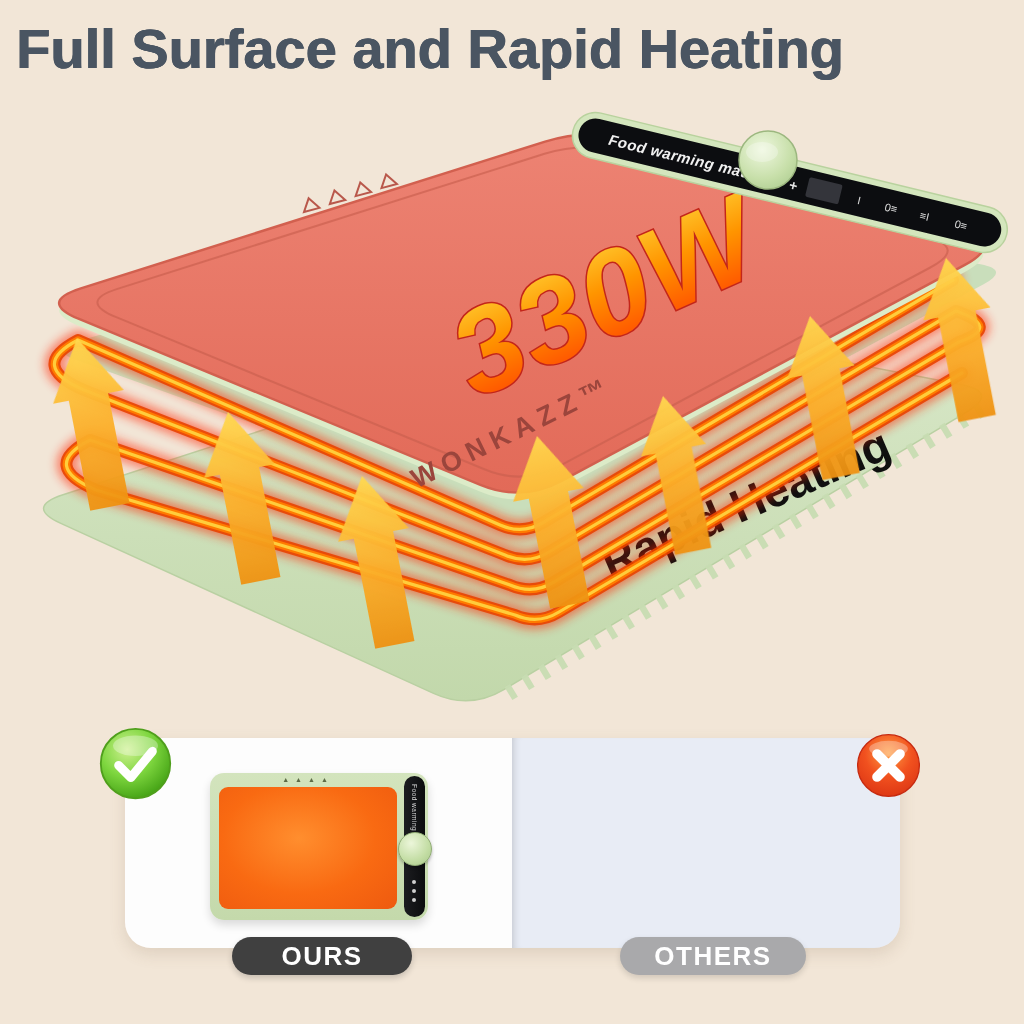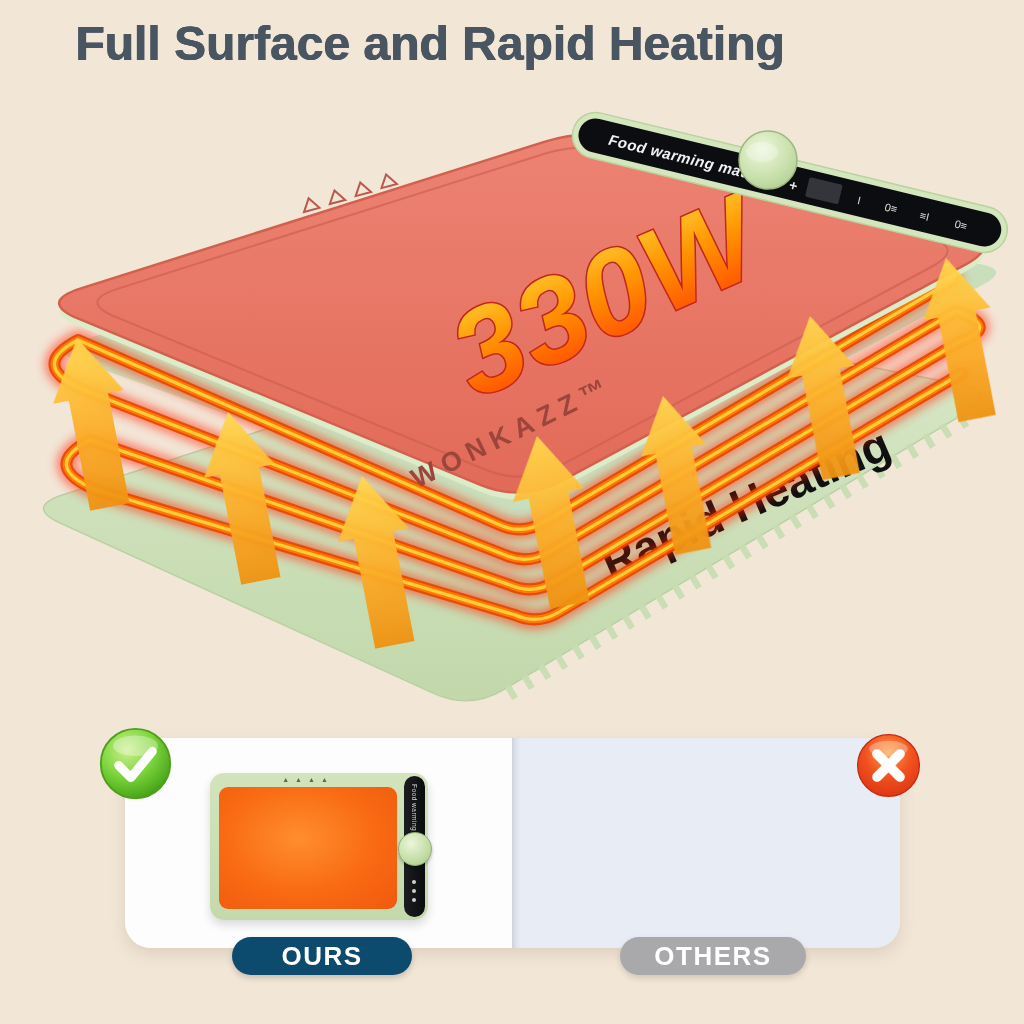--- a/index.html
+++ b/index.html
@@ -2,21 +2,21 @@
 <html><head>
 <meta charset="utf-8">
 <style>
   html,body{margin:0;padding:0;}
   body{width:1024px;height:1024px;font-family:"Liberation Sans",sans-serif;}
   .stage{position:relative;width:1024px;height:1024px;background:#f2e6d7;overflow:hidden;}
 
   
   .page-title{
     position:absolute;top:16px;left:0;width:860px;margin:0;
-    text-align:center;font-size:48px;font-weight:700;letter-spacing:0px;
+    text-align:center;font-size:56px;font-weight:700;letter-spacing:0px;
     color:#4a5562;
     text-shadow:0.6px 0 0 #4a5562, -0.3px 0 0 #4a5562;
   }
 
   
   .hero{position:absolute;top:0;left:0;}
 
   
   .cmp-box{
     position:absolute;left:125px;top:738px;width:775px;height:210px;
@@ -47,21 +47,21 @@
 
   
   .badge{position:absolute;}
   .badge-check{left:98px;top:726px;}
   .badge-cross{left:855px;top:732px;}
 
   
   .pill{position:absolute;top:937px;height:38px;border-radius:19px;
     display:flex;align-items:center;justify-content:center;
     color:#ffffff;font-weight:700;font-size:26px;letter-spacing:1.5px;}
-  .pill-ours{left:232px;width:180px;background:#0c4a6e;box-shadow:0 3px 6px rgba(0,0,0,.18);}
+  .pill-ours{left:232px;width:180px;background:#404040;box-shadow:0 3px 6px rgba(0,0,0,.18);}
   .pill-others{left:620px;width:186px;background:#a9a9ab;box-shadow:0 3px 6px rgba(0,0,0,.14);text-align:center;}
 </style>
 </head>
 <body>
 
 <div class="stage">
 
   <h1 class="page-title">Full Surface and Rapid Heating</h1>
 
   <svg class="hero" width="1024" height="738" viewBox="0 0 1024 738">

